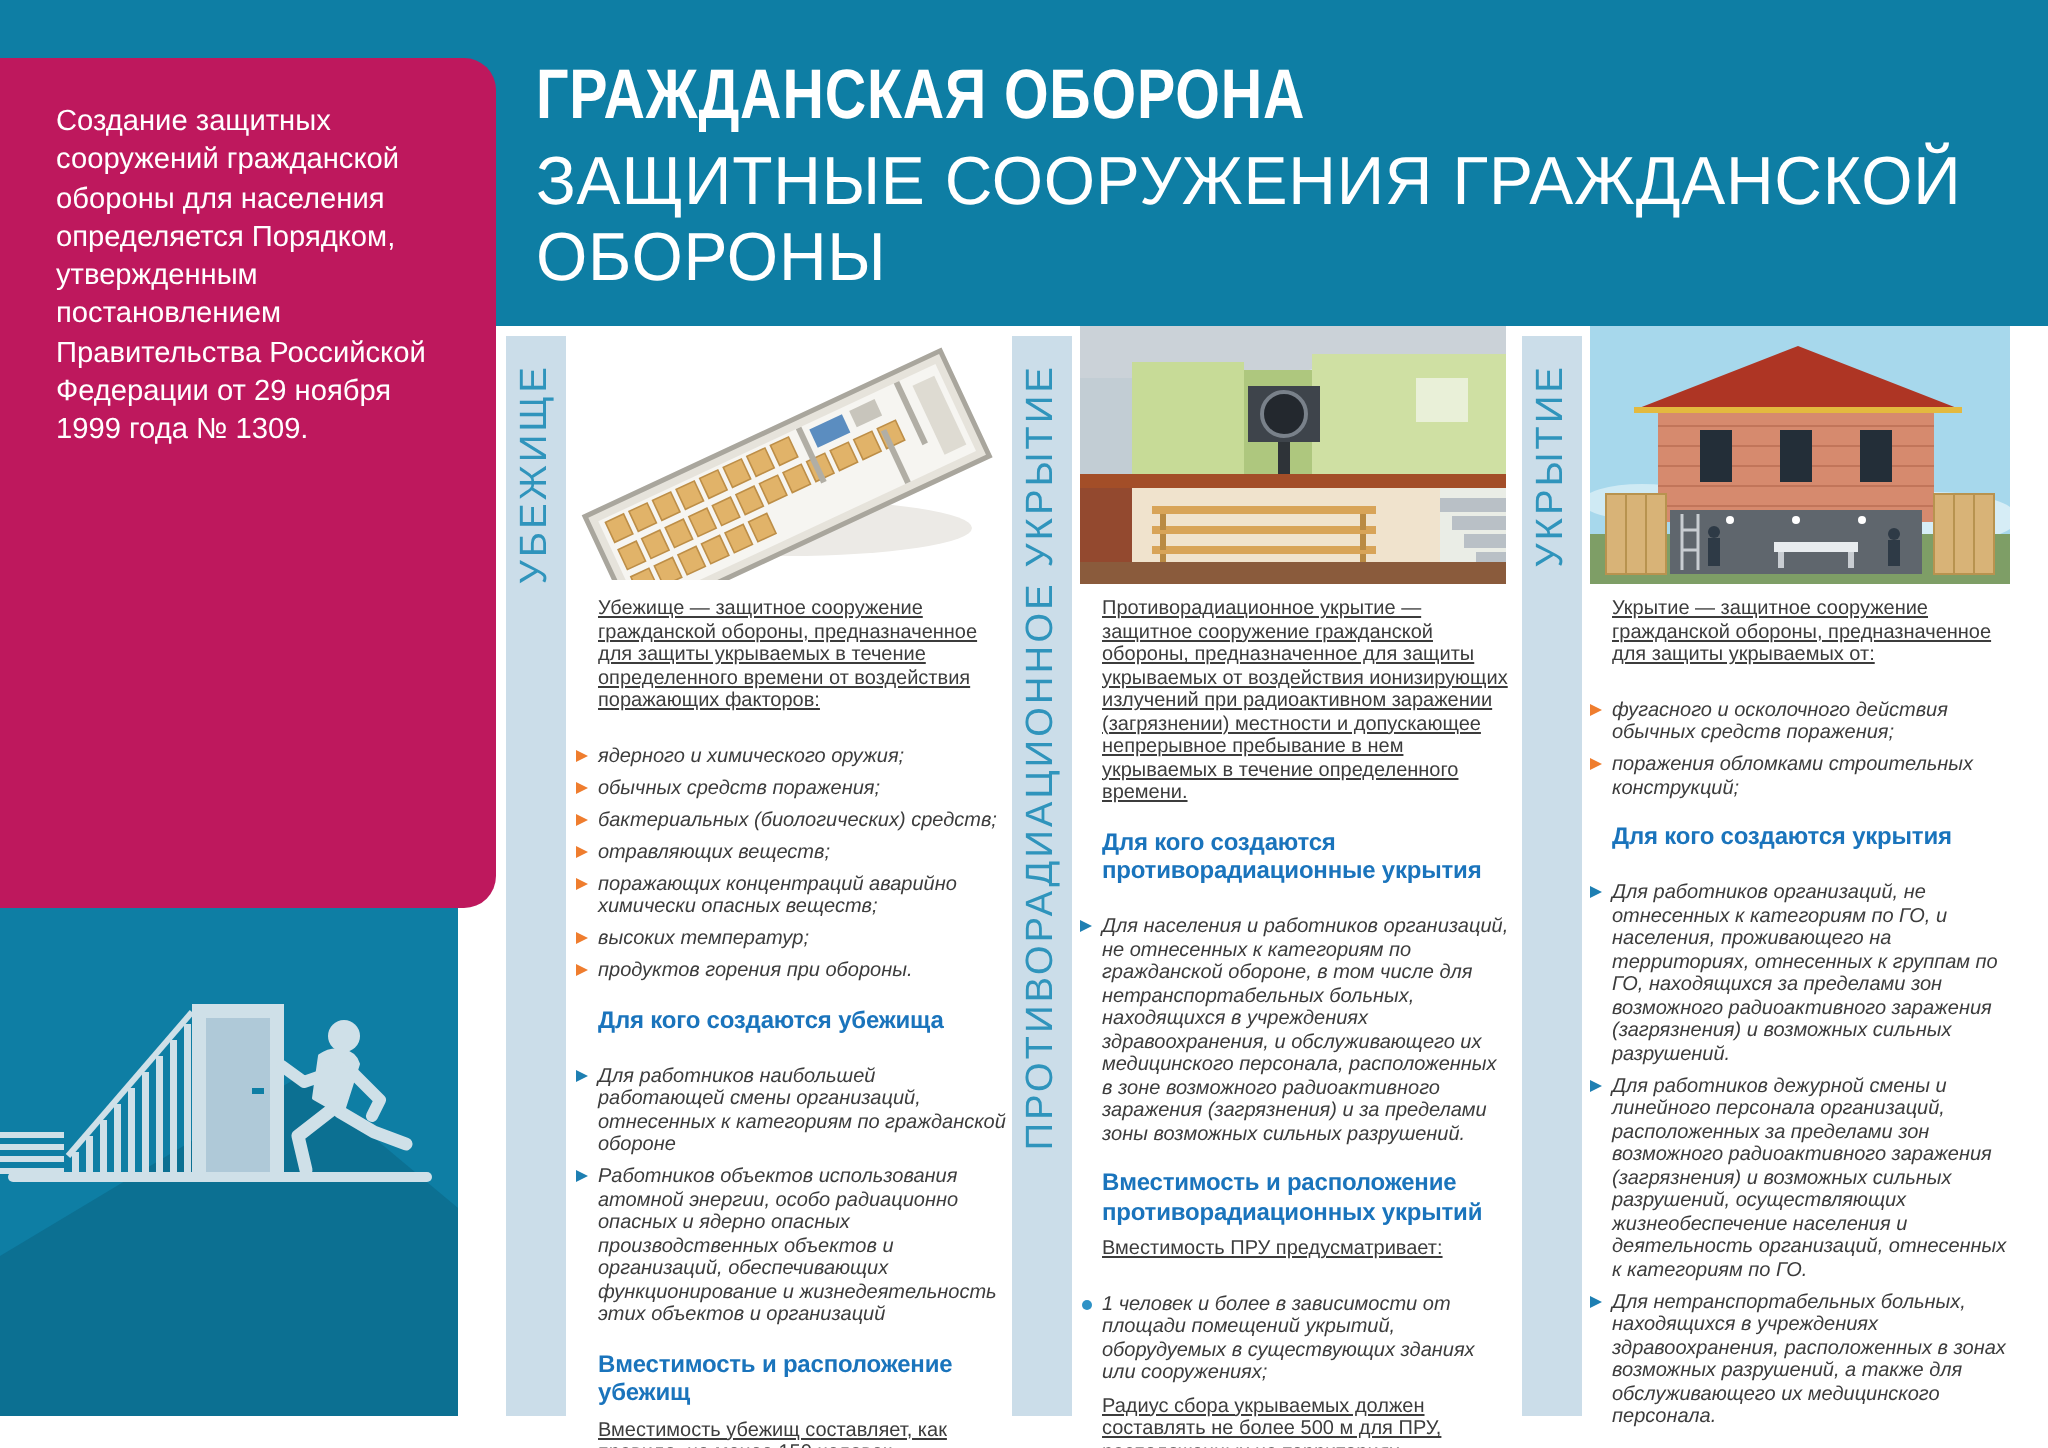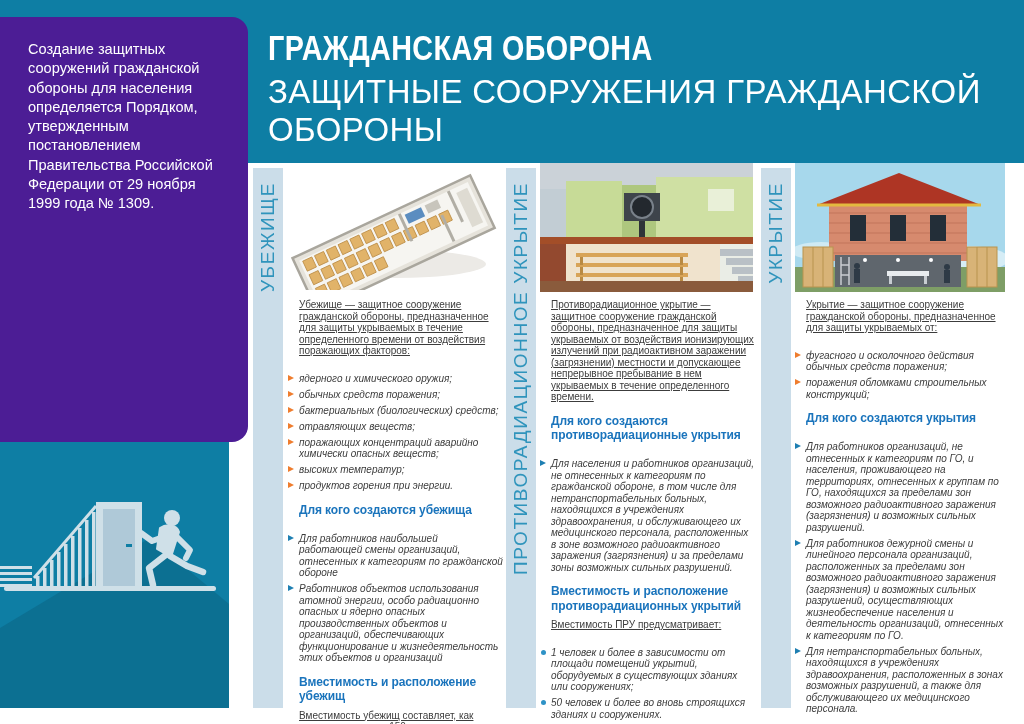--- a/index.html
+++ b/index.html
@@ -6,21 +6,21 @@
   .poster{position:relative;width:1024px;height:724px;background:#fff;overflow:hidden;
           font-family:"Liberation Sans",sans-serif;color:#3c3c3c;}
   
   .top-band{position:absolute;left:0;top:0;width:1024px;height:163px;background:#0e7ea4;}
   .page-title{position:absolute;left:268px;top:28px;color:#fff;font-weight:bold;font-size:35px;
               letter-spacing:.5px;transform:scaleX(.82);transform-origin:left top;white-space:nowrap;}
   .page-subtitle{position:absolute;left:268px;top:72px;width:745px;color:#fff;font-size:34px;
                  line-height:1.13;letter-spacing:.4px;transform:scaleX(.97);transform-origin:left top;}
   
   .side-panel{position:absolute;left:0;top:0;width:229px;height:708px;background:#0e7ea4;}
-  .orange-box{position:absolute;left:0;top:17px;width:248px;height:425px;background:#4c1d95;
+  .orange-box{position:absolute;left:0;top:29px;width:248px;height:425px;background:#be185d;
               border-radius:0 16px 16px 0;box-sizing:border-box;padding:23px 34px 0 28px;
               color:#fff;font-size:14.6px;line-height:1.32;}
   .orange-box p{margin:0;}
   .orange-box p+p{margin-top:17px;}
   .pictogram{position:absolute;left:0;top:458px;width:229px;height:250px;}
   
   .v-strip{position:absolute;top:168px;width:30px;height:540px;background:#cbdde9;}
   .v-strip span{position:absolute;top:14px;left:0;width:30px;line-height:30px;
                 writing-mode:vertical-rl;transform:rotate(180deg);white-space:nowrap;
                 color:#2f94bc;font-size:19px;letter-spacing:1.6px;}
@@ -133,21 +133,21 @@
       </g>
     </svg>
     <p class="intro">Убежище — защитное сооружение гражданской обороны, предназначенное для защиты укрываемых в течение определенного времени от воздействия поражающих факторов:</p>
     <ul>
       <li><span class="marker orange"></span><span>ядерного и химического оружия;</span></li>
       <li><span class="marker orange"></span><span>обычных средств поражения;</span></li>
       <li><span class="marker orange"></span><span>бактериальных (биологических) средств;</span></li>
       <li><span class="marker orange"></span><span>отравляющих веществ;</span></li>
       <li><span class="marker orange"></span><span>поражающих концентраций аварийно химически опасных веществ;</span></li>
       <li><span class="marker orange"></span><span>высоких температур;</span></li>
-      <li><span class="marker orange"></span><span>продуктов горения при энергии.</span></li>
+      <li><span class="marker orange"></span><span>продуктов горения при обороны.</span></li>
     </ul>
     <h3>Для кого создаются убежища</h3>
     <ul>
       <li><span class="marker blue"></span><span>Для работников наибольшей работающей смены организаций, отнесенных к категориям по гражданской обороне</span></li>
       <li><span class="marker blue"></span><span>Работников объектов использования атомной энергии, особо радиационно опасных и ядерно опасных производственных объектов и организаций, обеспечивающих функционирование и жизнедеятельность этих объектов и организаций</span></li>
     </ul>
     <h3>Вместимость и расположение убежищ</h3>
     <p>Вместимость убежищ составляет, как правило, не менее 150 человек. Проектирование убежищ вместимостью менее 150 человек допускается в исключительных случаях с разрешения территориальных органов МЧС России.</p>
 
   </div>
@@ -193,21 +193,20 @@
     </svg>
     <p class="intro">Противорадиационное укрытие — защитное сооружение гражданской обороны, предназначенное для защиты укрываемых от воздействия ионизирующих излучений при радиоактивном заражении (загрязнении) местности и допускающее непрерывное пребывание в нем укрываемых в течение определенного времени.</p>
     <h3>Для кого создаются противорадиационные укрытия</h3>
     <ul>
       <li><span class="marker blue"></span><span>Для населения и работников организаций, не отнесенных к категориям по гражданской обороне, в том числе для нетранспортабельных больных, находящихся в учреждениях здравоохранения, и обслуживающего их медицинского персонала, расположенных в зоне возможного радиоактивного заражения (загрязнения) и за пределами зоны возможных сильных разрушений.</span></li>
     </ul>
     <h3>Вместимость и расположение противорадиационных укрытий</h3>
     <p>Вместимость ПРУ предусматривает:</p>
     <ul>
       <li><span class="dot"></span><span>1 человек и более в зависимости от площади помещений укрытий, оборудуемых в существующих зданиях или сооружениях;</span></li>
-      <li><span class="dot"></span><span>50 человек и более во вновь строящихся зданиях и сооружениях.</span></li>
     </ul>
     <p>Радиус сбора укрываемых должен составлять не более 500 м для ПРУ, расположенных на территориях, отнесенных к особой группе по гражданской обороне, а для иных территорий — не более 1000 м. При подвозе автотранспортом радиус сбора укрываемых в ПРУ допускается увеличивать до 20 км.</p>
   </div>
 
   <div class="v-strip strip-3">
     <span>УКРЫТИЕ</span>
   </div>
   <div class="col col-3">
     <svg class="col-img" width="210" height="129" viewBox="0 0 210 129">
       <rect width="210" height="129" fill="#a7d8ec"></rect>

